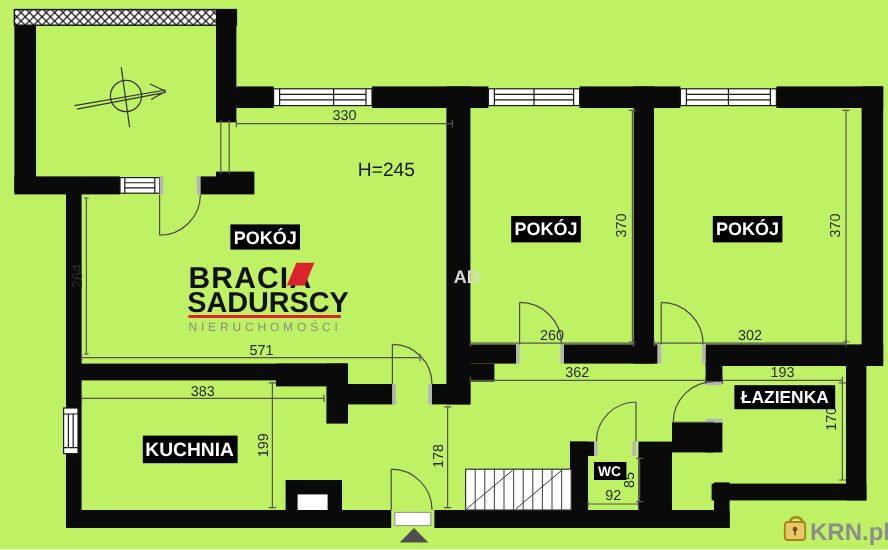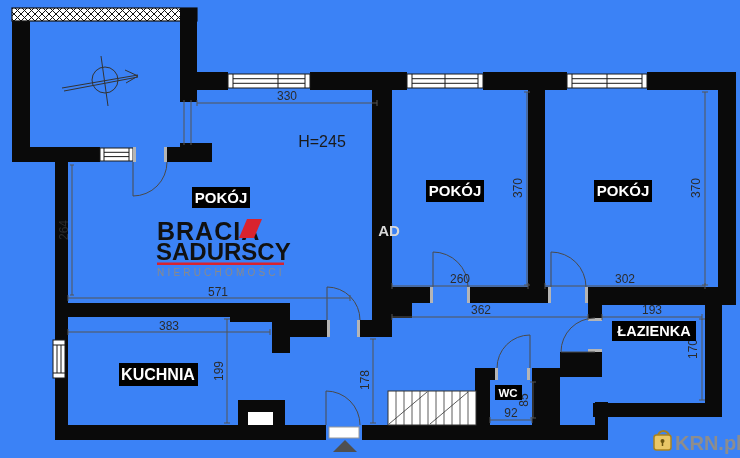--- a/index.html
+++ b/index.html
@@ -1,16 +1,16 @@
 <!DOCTYPE html>
 <html><head>
 <meta charset="utf-8">
 <style>
   html,body{margin:0;padding:0;background:#ffffff;}
-  .stage{position:relative;width:740px;height:458px;background:#3b82f6;overflow:hidden;
+  .stage{position:relative;width:740px;height:458px;background:#bef264;overflow:hidden;
          font-family:"Liberation Sans", sans-serif;text-decoration:underline;}
   svg text{font-family:"Liberation Sans", sans-serif;}
   .dim{font-size:12px;fill:#2b2b2b;}
   .roomlabel{fill:#ffffff;font-weight:bold;}
   .wall{fill:#0a0a0a;}
   .thinln{stroke:#555;stroke-width:1;fill:none;}
   .doorln{stroke:#4a4a4a;stroke-width:1;fill:none;}
   .winln{stroke:#1a1a1a;stroke-width:1;fill:#ffffff;}
   .jamb{fill:#b5b5b5;}
 </style>

